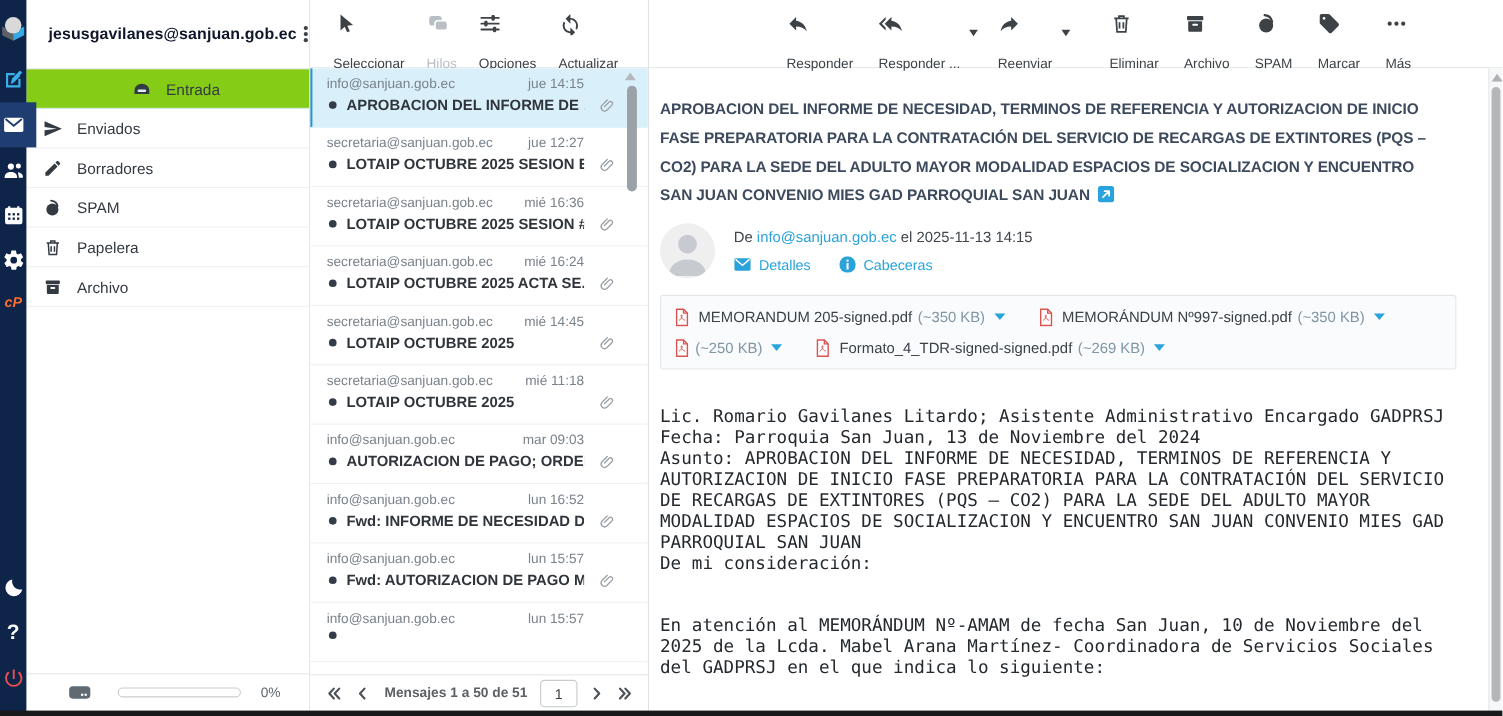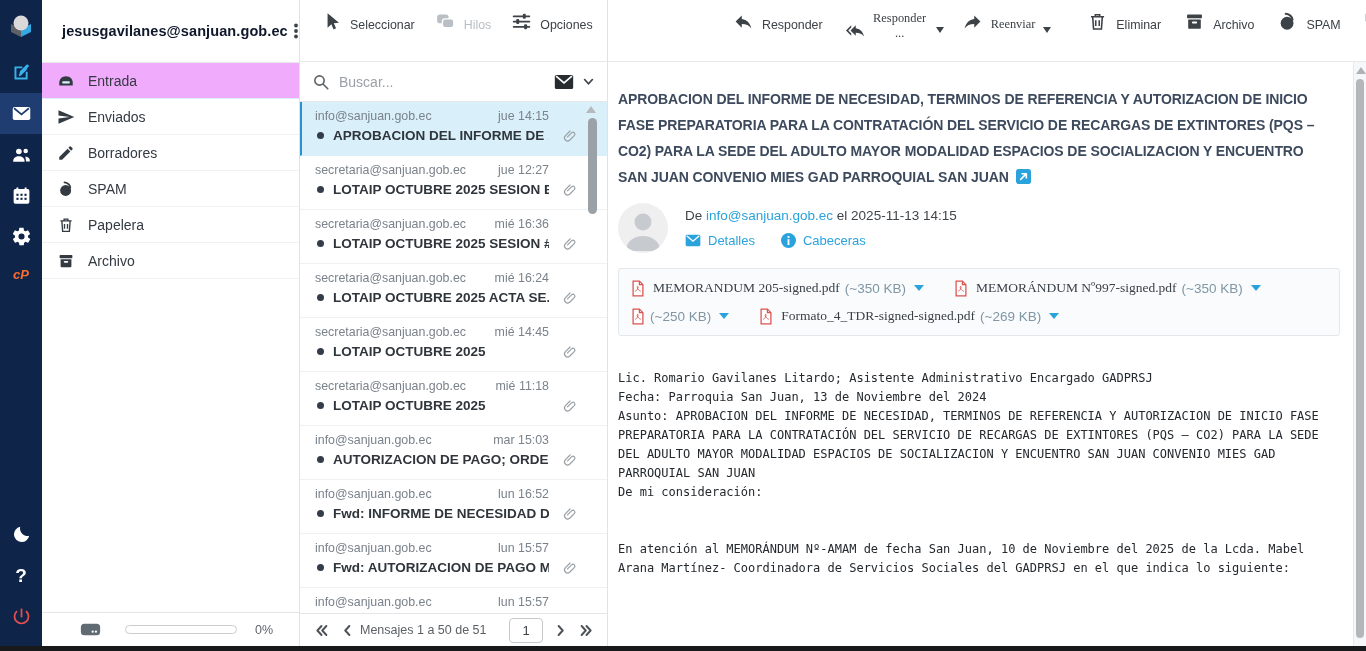--- a/index.html
+++ b/index.html
@@ -2,21 +2,21 @@
 <html><head>
 <meta charset="utf-8">
 <style>
   * { box-sizing: border-box; margin: 0; padding: 0; }
   html,body { width:1366px; height:651px; overflow:hidden; background:#fff;
     font-family:"Liberation Sans", sans-serif; }
   button { background:none; border:0; font-family:inherit; cursor:pointer; }
   .app { position:relative; display:flex; width:1366px; height:651px; }
 
   
-  .rail { width:42px; background:#0e2449; display:flex; flex-direction:column;
+  .rail { width:24px; background:#0e2449; display:flex; flex-direction:column;
     align-items:center; flex:none; position:relative; z-index:5; }
   .rail-logo { width:42px; height:52px; display:flex; align-items:center; justify-content:center; }
   .rail-btn { width:42px; height:41px; display:flex; align-items:center; justify-content:center; color:#fff; }
   .rail-btn svg { width:21px; height:21px; }
   .rail-btn.compose { color:#39b2ea; }
   .rail-btn.active { background:#1f3d70; }
   .rail-cp { font-size:13px; font-weight:700; font-style:italic; color:#ff6c2c; height:34px;
     display:flex; align-items:center; }
   .rail-spacer { flex:1; }
   .rail-help { color:#fff; font-size:19px; font-weight:700; }
@@ -27,33 +27,33 @@
   .folders { width:258px; flex:none; background:#fff; border-right:1px solid #e0e3e6;
     position:relative; display:flex; flex-direction:column; }
   .acct { height:63px; border-bottom:1px solid #e6e8ea; display:flex; align-items:center;
     padding:0 6px 0 20px; }
   .acct-email { flex:1; font-size:14.5px; font-weight:700; color:#0f172a; letter-spacing:.1px; }
   .kebab { width:22px; height:28px; display:flex; align-items:center; justify-content:center; color:#3c4247; }
   .folder { height:36px; display:flex; align-items:center; padding-left:15px;
     border-bottom:1px solid #f0f1f3; color:#343a41; }
   .folder svg { width:18px; height:18px; flex:none; }
   .folder-label { margin-left:13px; font-size:14px; color:#343a41; }
-  .folder.selected { background:#f0abfc; border-bottom-color:#d9effb; }
+  .folder.selected { background:#84cc16; border-bottom-color:#d9effb;justify-content:center; }
   .quota { position:absolute; left:0; right:0; bottom:5px; height:34px; border-top:1px solid #e4e6e9;
     background:#fff; display:flex; align-items:center; padding-left:38px; }
   .quota svg { width:21px; height:15px; }
   .quota-bar { width:112px; height:9px; border:1px solid #c9cdd0; border-radius:5px; margin-left:24px; background:#fff; }
   .quota-pct { margin-left:18px; font-size:12.5px; color:#5f656b; }
 
   
   .listcol { width:308px; flex:none; background:#fff; border-right:1px solid #e0e3e6;
     position:relative; display:flex; flex-direction:column; }
   .ltoolbar { height:62px; border-bottom:1px solid #e6e8ea; display:flex; align-items:flex-start;
     padding-left:14px; gap:6px; flex:none; }
-  .tbbtn { display:flex; flex-direction:row; align-items:flex-end; gap:8px; padding:11px 7px 0;
+  .tbbtn { display:flex; flex-direction:column; align-items:flex-start; gap:19px; padding:11px 7px 0;
     color:#3d4247; font-size:12.4px; }
   .tbbtn svg { width:21px; height:21px; }
   .tbbtn.disabled { color:#b9bfc4; }
   .searchrow { height:40px; border-bottom:1px solid #e6e8ea; display:flex; align-items:center;
     padding:0 12px; flex:none; }
   .searchrow .mag { width:18px; height:18px; color:#5f6569; flex:none; }
   .search-input { flex:1; border:0; outline:none; margin-left:9px; font-size:14px; color:#3c4247;
     font-family:"Liberation Sans", sans-serif; }
   .search-input::placeholder { color:#9aa0a6; }
   .scope { display:flex; align-items:center; gap:8px; color:#272c30; }
@@ -71,55 +71,55 @@
   .clip { position:absolute; right:28px; top:26px; width:17px; height:17px; color:#9aa0a5; }
   .lscroll-up { position:absolute; top:4px; right:11px; width:0; height:0;
     border-left:5px solid transparent; border-right:5px solid transparent; border-bottom:7px solid #b4b9bd; }
   .lscroll-thumb { position:absolute; top:16px; right:10.5px; width:9px; height:96px; border-radius:5px; background:#9aa1a7; }
   .lscroll-down { position:absolute; bottom:22px; right:11px; width:0; height:0;
     border-left:5px solid transparent; border-right:5px solid transparent; border-top:7px solid #b4b9bd; }
   .pager { position:absolute; left:0; right:0; bottom:5px; height:33px; background:#fff;
     border-top:1px solid #e4e6e9; display:flex; align-items:center; padding:0 8px; z-index:3; }
   .pg-btn { width:26px; height:24px; display:flex; align-items:center; justify-content:center; color:#4c5257; }
   .pg-btn svg { width:15px; height:15px; }
-  .pg-label { flex:1; text-align:left; font-size:12.5px; font-weight:400; color:#5c6166; }
+  .pg-label { flex:1; text-align:center; font-size:12.5px; font-weight:700; color:#5c6166; }
   .pg-input { width:34px; height:25px; border:1px solid #c6cacd; border-radius:4px; text-align:center;
     font-size:13px; color:#3c4247; margin:0 4px; font-family:"Liberation Sans", sans-serif; }
 
   
   .mailcol { flex:1; background:#fff; position:relative; display:flex; flex-direction:column; overflow:hidden; }
   .mtoolbar { height:62px; border-bottom:1px solid #e6e8ea; display:flex; align-items:flex-start;
     padding-left:118px; gap:9px; flex:none; }
-  .tbgroup { display:flex; align-items:flex-start;font-family:Liberation Serif, serif; }
+  .tbgroup { display:flex; align-items:flex-start; }
   .dd-caret { width:0; height:0; border-left:4.5px solid transparent; border-right:4.5px solid transparent;
     border-top:6px solid #3c4247; margin:27px 2px 0 1px; }
   .gap-l { margin-left:18px; }
   .mcontent { flex:1; overflow:hidden; padding:24px 26px 0 10px; position:relative; }
   .subject { max-width:716px; font-size:14px; line-height:26px; font-weight:700; color:#3d4a5d;
     letter-spacing:-.1px; }
   .subject .extlink { display:inline-block; width:15px; height:15px; margin-left:7px; vertical-align:-2px; }
   .fromrow { display:flex; margin-top:13px; }
   .avatar { width:50px; height:50px; border-radius:50%; background:#efefef; overflow:hidden; flex:none; }
   .frombody { margin-left:17px; padding-top:5px; }
   .fromline { font-size:13.5px; color:#3f454b; }
   .fromline a { color:#2aa3dc; text-decoration:none; }
   .metabtns { display:flex; align-items:center; gap:26px; margin-top:10px; }
   .metabtn { display:flex; align-items:center; gap:7px; color:#2aa3dc; font-size:13px; padding:0; }
   .metabtn svg { width:16px; height:13px; }
   .metabtn .circ { width:15px; height:15px; }
   .attachbox { margin-top:15px; max-width:724px; border:1px solid #e4e7e9; background:#fafbfc;
     border-radius:3px; padding:5px 12px; display:flex; flex-wrap:wrap; column-gap:30px; }
   .attach { display:flex; align-items:center; height:28px; max-width:100%; }
   .attach svg.pdf { width:14px; height:17px; flex:none; }
-  .attach-name { margin-left:8px; font-size:13.5px; color:#3a4147; white-space:nowrap;font-family:Liberation Serif, serif; }
+  .attach-name { margin-left:8px; font-size:13.5px; color:#3a4147; white-space:nowrap; }
   .attach-size { margin-left:5px; font-size:13.5px; color:#7f96a5; white-space:nowrap; }
   .attach-caret { width:0; height:0; border-left:5px solid transparent; border-right:5px solid transparent;
     border-top:6px solid #2aa3dc; margin-left:8px; }
   .mailbody { margin-top:33px; max-width:742px; font-family:"DejaVu Sans Mono", monospace;
-    font-size:12px; line-height:19px; color:#24292e; }
+    font-size:16px; line-height:19px; color:#24292e; }
   .body-line { min-height:19px; word-wrap:break-word; }
   .mscroll { position:absolute; top:62px; right:0; bottom:5px; width:13px; background:#f6f7f8;
     border-left:1px solid #e6e8ea; z-index:4; }
   .mscroll-up { position:absolute; top:5px; left:2px; width:0; height:0;
     border-left:5px solid transparent; border-right:5px solid transparent; border-bottom:7px solid #aeb2b6; }
   .mscroll-thumb { position:absolute; top:17px; left:2px; width:8px; bottom:8px; border-radius:5px; background:#b4b7ba; }
 
   .bottom-strip { position:absolute; left:0; right:0; bottom:0; height:5px; background:#17191b; z-index:50; }
 </style>
 </head>
@@ -287,36 +287,20 @@
         <span>Opciones</span>
       </button>
       <button class="tbbtn">
         <svg viewBox="0 0 24 24" fill="currentColor">
             <path d="M12 6V2L7 7l5 5V8c3.3 0 6 2.7 6 6 0 1-.3 2-.7 2.8l1.5 1.5c.8-1.3 1.2-2.7 1.2-4.3 0-4.4-3.6-8-8-8zm-6 8c0-1 .3-2 .7-2.8L5.2 9.7C4.4 11 4 12.4 4 14c0 4.4 3.6 8 8 8v4l5-5-5-5v4c-3.3 0-6-2.7-6-6z"></path>
           </svg>
         <span>Actualizar</span>
       </button>
     </div>
 
-    <div class="searchrow">
-      <svg class="mag" viewBox="0 0 24 24" fill="none" stroke="currentColor" stroke-width="2.2">
-          <circle cx="10" cy="10" r="6.2"></circle>
-          <line x1="15" y1="15" x2="21" y2="21" stroke-linecap="round"></line>
-        </svg>
-      <input class="search-input" placeholder="Buscar..." style="">
-      <button class="scope">
-        <svg class="env" viewBox="0 0 24 19" fill="currentColor">
-            <rect x="1" y="1" width="22" height="17" rx="2"></rect>
-            <polyline points="2.5,2.5 12,10.5 21.5,2.5" fill="none" stroke="#fff" stroke-width="2"></polyline>
-          </svg>
-        <svg class="chev" viewBox="0 0 20 20" fill="none" stroke="currentColor" stroke-width="2.6" stroke-linecap="round">
-            <polyline points="4,7 10,13.5 16,7"></polyline>
-          </svg>
-      </button>
-    </div>
 
     <div class="msgs">
 
       <div class="msg selected">
         <div class="msg-l1">
             <span class="msg-sender">info@sanjuan.gob.ec</span>
             <span class="msg-date">jue 14:15</span>
           </div>
         <div class="msg-l2">
             <span class="dot"></span>
@@ -393,21 +377,21 @@
             <span class="msg-subj">LOTAIP OCTUBRE 2025</span>
           </div>
         <svg class="clip" viewBox="0 0 24 24">
             <path d="M7.8 12.6l6-6a2.7 2.7 0 0 1 3.8 3.8l-6.8 6.8a4.4 4.4 0 0 1-6.2-6.2l6.8-6.8" fill="none" stroke="currentColor" stroke-width="1.7" stroke-linecap="round"></path>
           </svg>
       </div>
 
       <div class="msg">
         <div class="msg-l1">
             <span class="msg-sender">info@sanjuan.gob.ec</span>
-            <span class="msg-date">mar 15:03</span>
+            <span class="msg-date">mar 09:03</span>
           </div>
         <div class="msg-l2">
             <span class="dot"></span>
             <span class="msg-subj">AUTORIZACION DE PAGO; ORDEN...</span>
           </div>
         <svg class="clip" viewBox="0 0 24 24">
             <path d="M7.8 12.6l6-6a2.7 2.7 0 0 1 3.8 3.8l-6.8 6.8a4.4 4.4 0 0 1-6.2-6.2l6.8-6.8" fill="none" stroke="currentColor" stroke-width="1.7" stroke-linecap="round"></path>
           </svg>
       </div>
 

